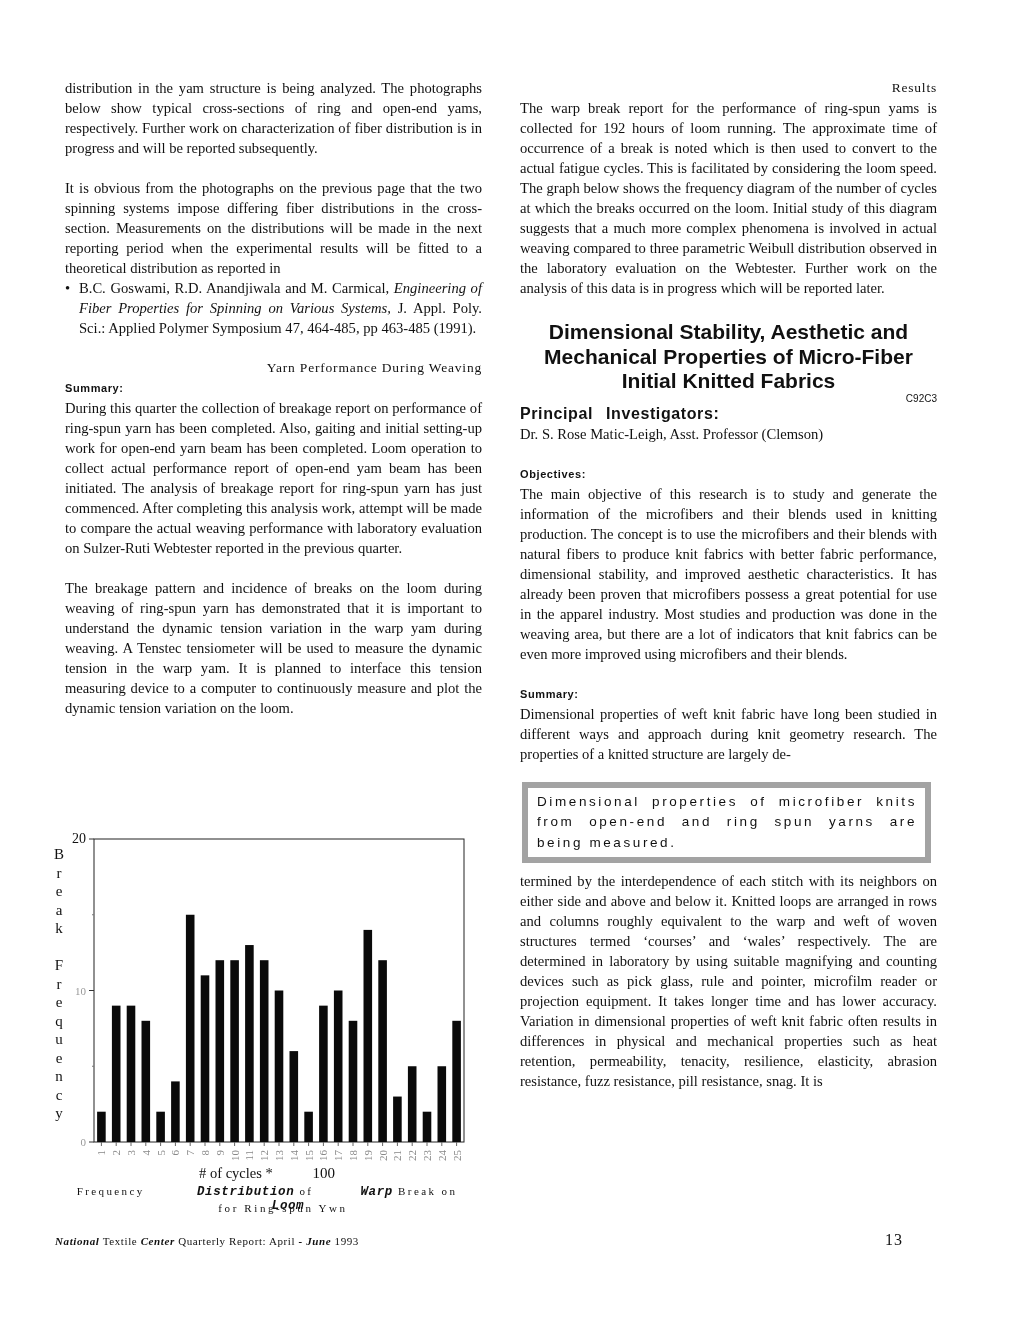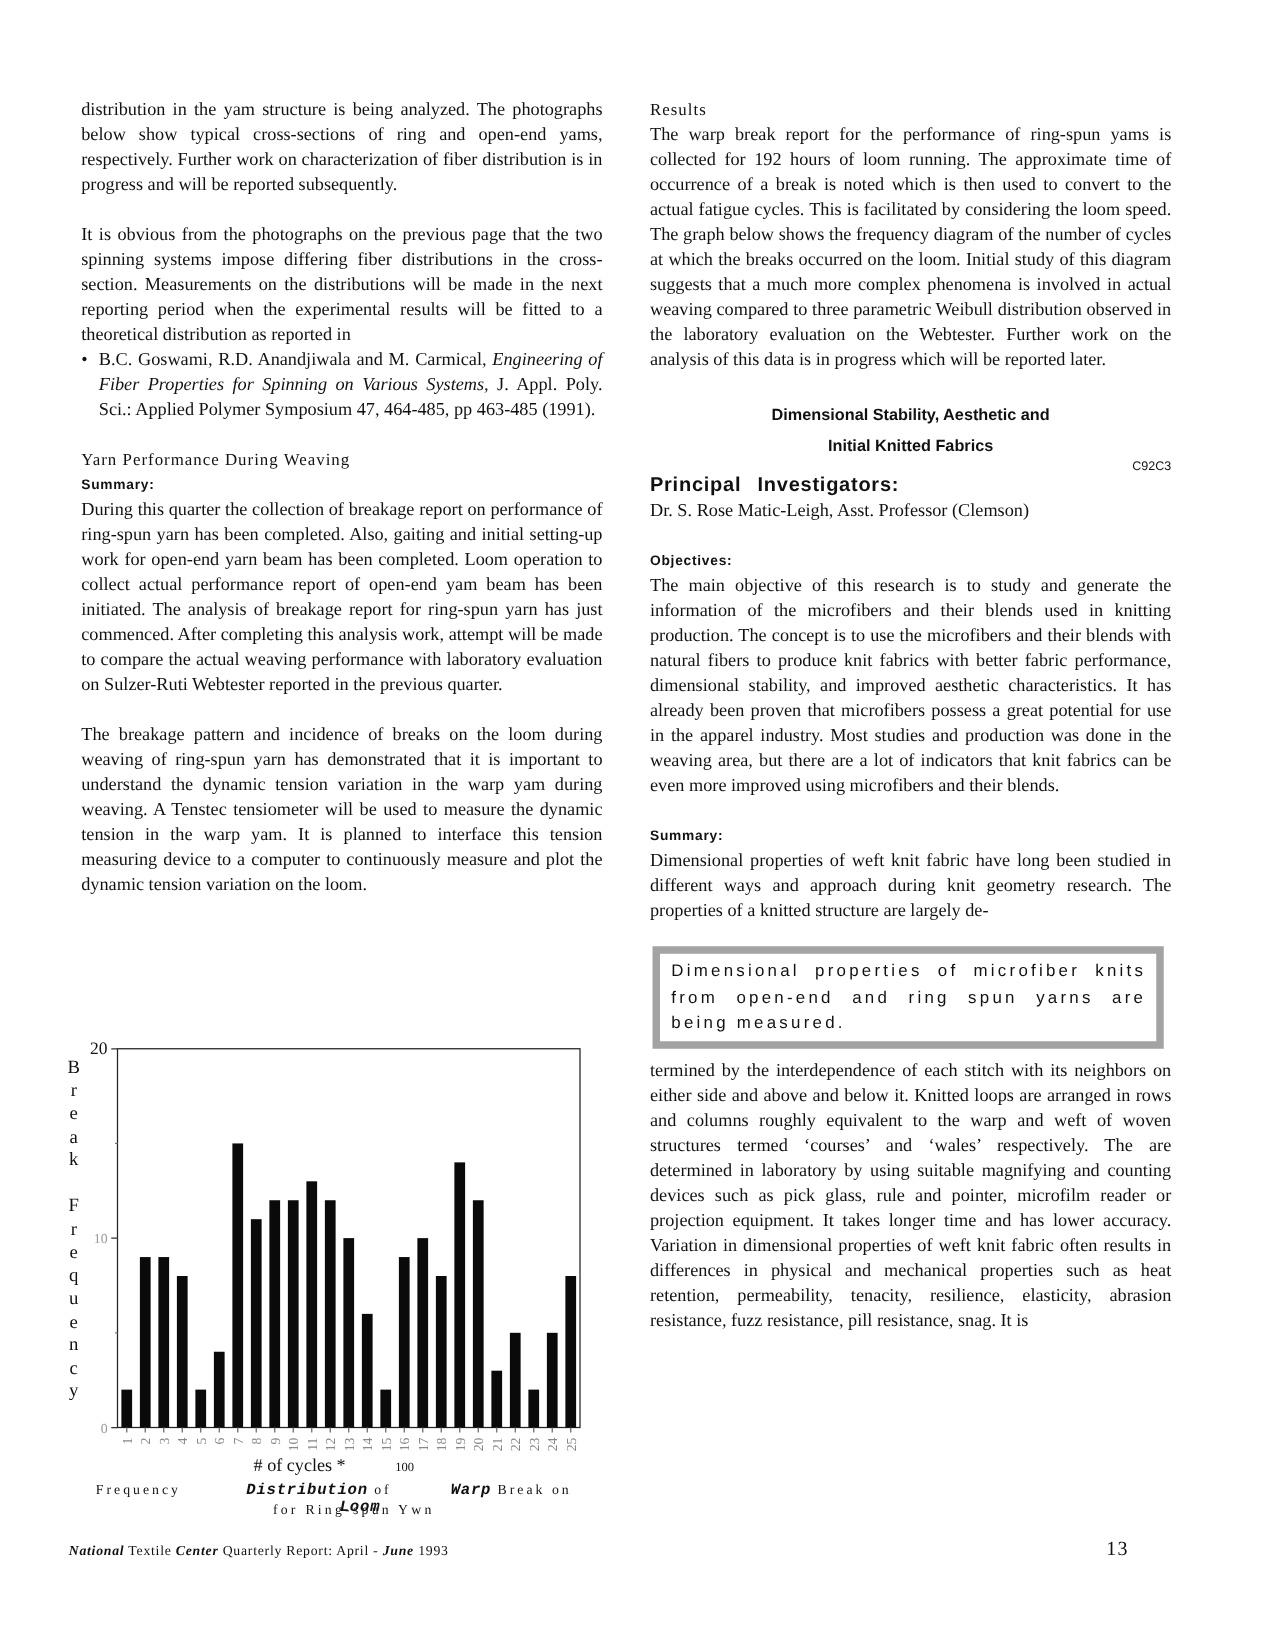--- a/index.html
+++ b/index.html
@@ -2,36 +2,36 @@
 <html><head>
 <meta charset="utf-8">
 <style>
   html, body { margin: 0; padding: 0; background: #ffffff; }
   body { width: 1020px; height: 1317px; position: relative; overflow: hidden; color: #111; font-family: "Liberation Serif", serif; }
   .col { position: absolute; font-size: 14.6px; line-height: 20px; text-align: justify; margin-left: 10px; }
   .col-left { left: 55px; top: 78px; width: 417px; }
   .col-right { left: 510px; top: 78px; width: 417px; }
   p { margin: 0; }
   .gap { height: 20px; }
-  .center-sm { text-align: left; font-size: 13.5px; letter-spacing: 0.8px; }
+  .center-sm { text-align: right; font-size: 13.5px; letter-spacing: 0.8px; }
   .sans-h { font-family: "Liberation Sans", sans-serif; font-weight: bold; font-size: 11px; letter-spacing: 0.6px; text-align: left; }
   .ref { position: relative; padding-left: 14px; }
   .ref .bullet { position: absolute; left: 0; top: 0; }
   .ital { font-style: italic; }
-  .title { font-family: "Liberation Sans", sans-serif; font-weight: bold; font-size: 13px; line-height: 24.5px; text-align: center; }
+  .title { font-family: "Liberation Sans", sans-serif; font-weight: bold; font-size: 21px; line-height: 24.5px; text-align: center; }
   .code { font-family: "Liberation Sans", sans-serif; font-size: 10px; text-align: right; margin-top: 0px; height: 10px; line-height: 10px; }
   .pi { font-family: Liberation Sans, sans-serif; font-weight: bold; font-size: 16px; letter-spacing: 0.6px; word-spacing: 8px; }
   .boxed { border: 6px solid #a3a3a3; padding: 4px 8px 4px 9px; margin: 18px 6px 8px 2px; font-family: "Liberation Sans", sans-serif; font-size: 13.5px; line-height: 20.5px; letter-spacing: 2.6px; text-align: justify; }
   
   .chart-wrap { position: absolute; left: 52px; top: 825px; width: 430px; height: 395px; }
   .chart-wrap svg { position: absolute; left: 0; top: 0; }
   .ylab { position: absolute; left: 0; top: 20px; width: 14px; font-size: 15px; text-align: center; }
   .ylab span { display: block; height: 18.5px; line-height: 18.5px; }
   .xtitle { position: absolute; left: 0; width: 430px; top: 340px; text-align: center; font-size: 14.5px; }
-  .xtitle small { font-size: 10px; margin-left: 36px; }
+  .xtitle small { font-size: 15px; margin-left: 36px; }
   .caption1 { position: absolute; left: 0; width: 430px; top: 360px; text-align: center; font-size: 11px; letter-spacing: 2.4px; }
   .caption1 b { font-style: italic; font-family: Liberation Mono, monospace; font-size: 12.5px; letter-spacing: 0.6px; margin-left: 42px; }
   .caption2 { position: absolute; left: 16px; width: 430px; top: 377px; text-align: center; font-size: 11px; letter-spacing: 2.6px; }
   .footer { position: absolute; left: 55px; top: 1235px; font-size: 11px; letter-spacing: 0.6px; }
   .footer i { font-weight: bold; }
   .pagenum { position: absolute; left: 885px; top: 1231px; font-size: 16px; letter-spacing: 1px; }
 </style>
 </head>
 <body>
 
@@ -169,20 +169,21 @@
   </div>
   <div class="caption2">for Ring-spun Ywn</div>
 </div>
 
 <div class="col col-right">
   <p class="center-sm">Results</p>
   <p>The warp break report for the performance of ring-spun yams is collected for 192 hours of loom running. The approximate time of occurrence of a break is noted which is then used to convert to the actual fatigue cycles. This is facilitated by considering the loom speed. The graph below shows the frequency diagram of the number of cycles at which the breaks occurred on the loom. Initial study of this diagram suggests that a much more complex phenomena is involved in actual weaving compared to three parametric Weibull distribution observed in the laboratory evaluation on the Webtester. Further work on the analysis of this data is in progress which will be reported later.</p>
   <div style="height:22px"></div>
   <div>
     <p class="title">Dimensional Stability, Aesthetic and</p>
+    <p class="title">Mechanical Properties of Micro-Fiber</p>
     <p class="title">Initial Knitted Fabrics</p>
   </div>
   <p class="code">C92C3</p>
   <p class="pi">Principal Investigators:</p>
   <p style="text-align:left">Dr. S. Rose Matic-Leigh, Asst. Professor (Clemson)</p>
   <div class="gap"></div>
   <p class="sans-h">Objectives:</p>
   <p>The main objective of this research is to study and generate the information of the microfibers and their blends used in knitting production. The concept is to use the microfibers and their blends with natural fibers to produce knit fabrics with better fabric performance, dimensional stability, and improved aesthetic characteristics. It has already been proven that microfibers possess a great potential for use in the apparel industry. Most studies and production was done in the weaving area, but there are a lot of indicators that knit fabrics can be even more improved using microfibers and their blends.</p>
   <div class="gap"></div>
   <p class="sans-h">Summary:</p>

